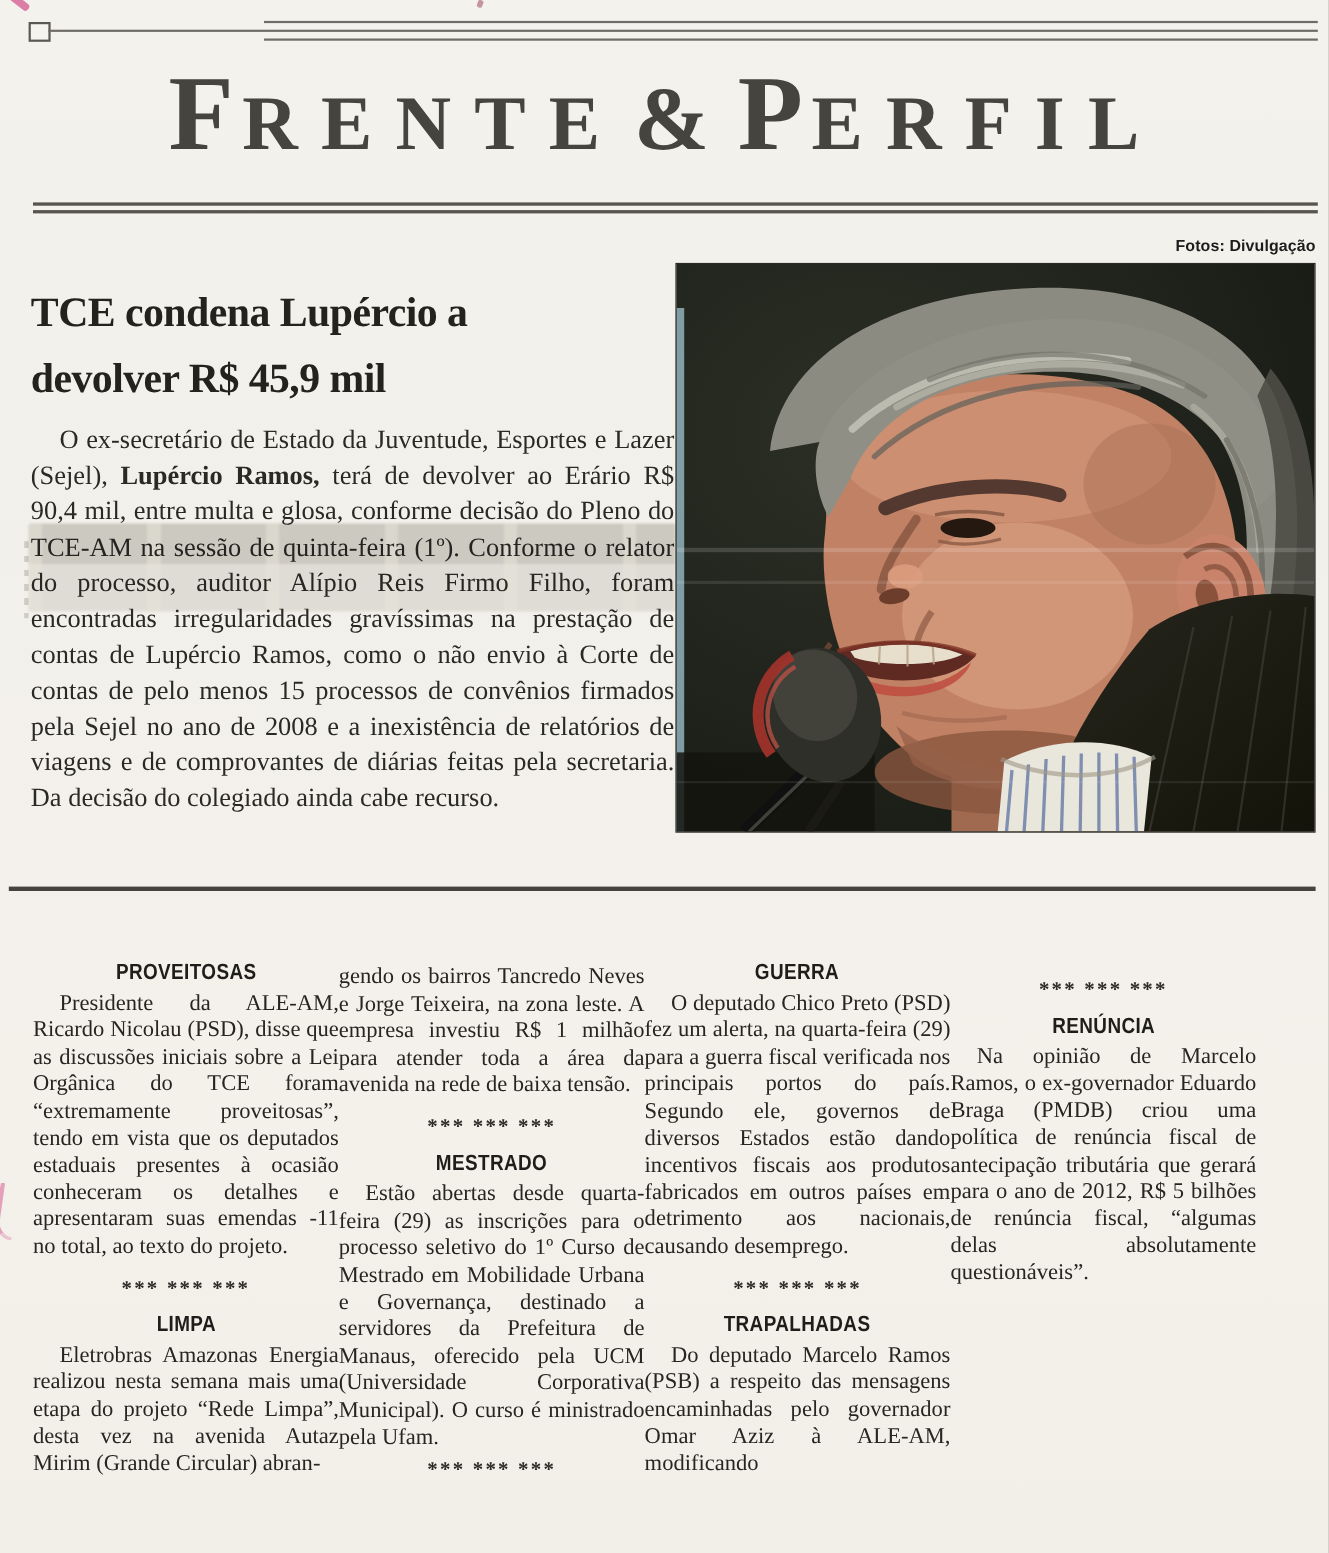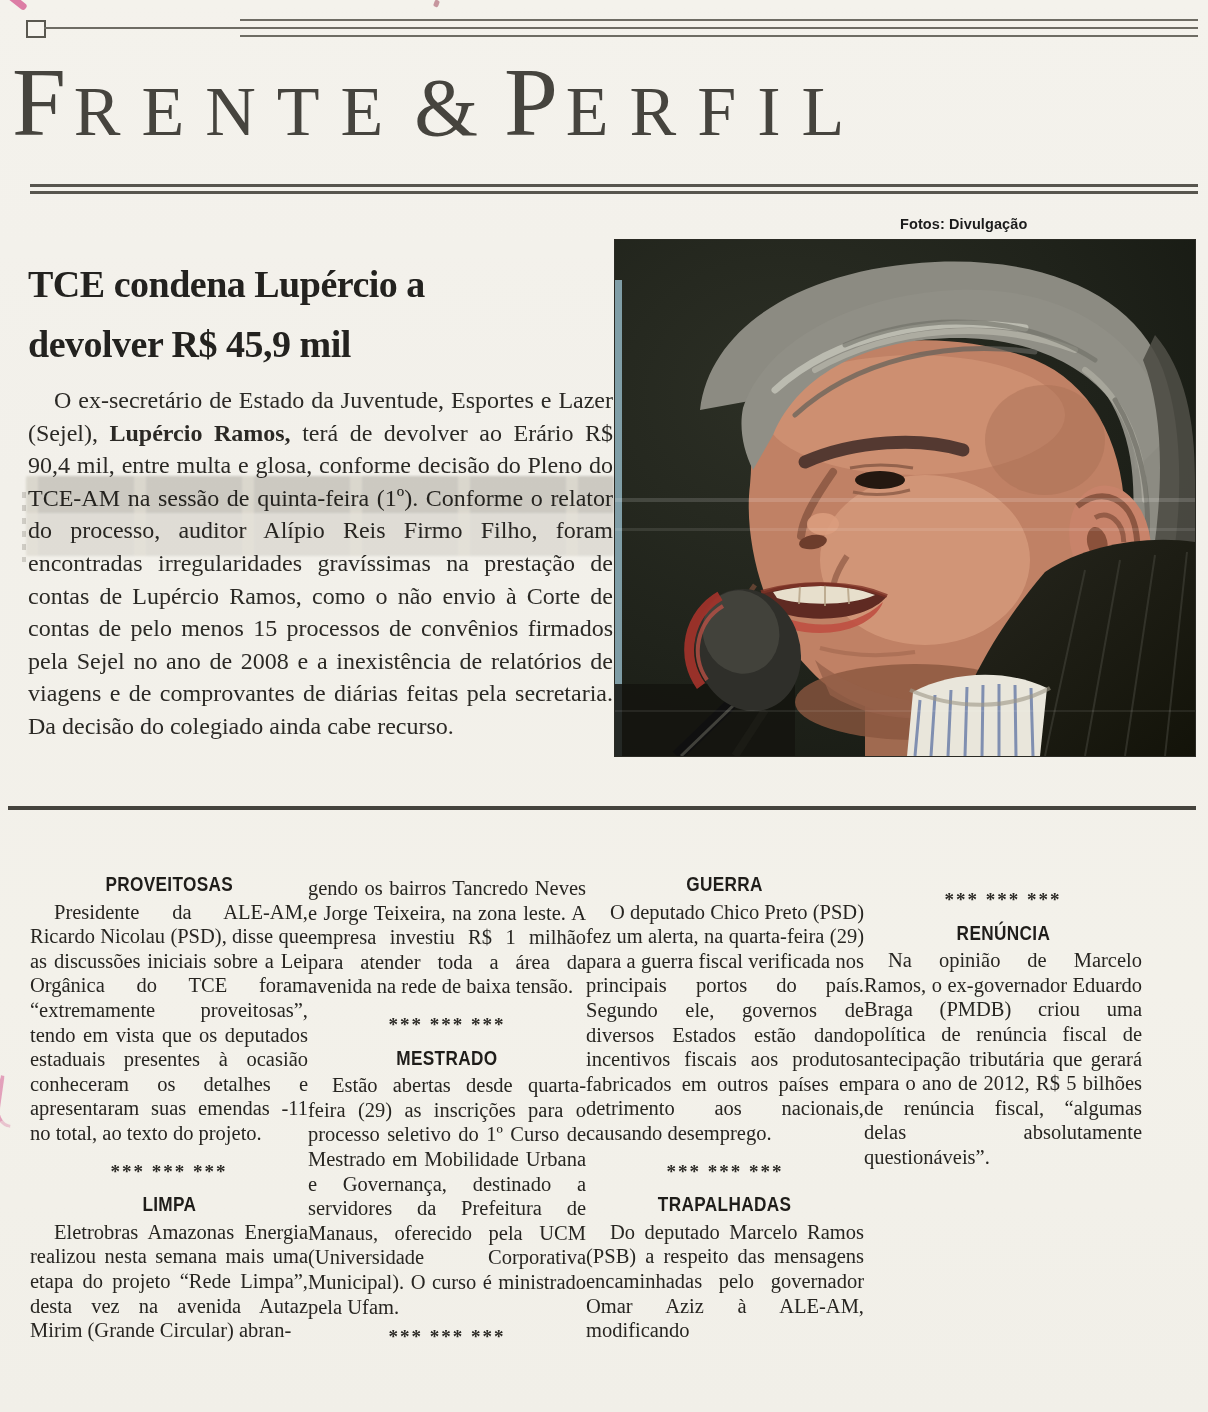--- a/index.html
+++ b/index.html
@@ -14,27 +14,27 @@
               border-radius:3px;transform:rotate(38deg);opacity:.8;}
   .red-speck{position:absolute;left:434px;top:0;width:5px;height:7px;background:#a14a5e;
              transform:rotate(20deg);opacity:.55;border-radius:2px;}
   .pink-squiggle{position:absolute;left:-3px;top:1076px;width:13px;height:48px;
                  border-left:4px solid rgba(214,95,148,.55);
                  border-bottom:3px solid rgba(214,95,148,.3);
                  border-radius:0 0 0 26px;transform:rotate(8deg);}
   .margin-glyphs{position:absolute;left:22px;top:492px;width:4px;height:70px;opacity:.45;
                  background:repeating-linear-gradient(180deg,rgba(110,105,95,.6) 0 6px,transparent 6px 13px);}
   
-  .masthead{position:absolute;left:12px;right:10px;top:44px;
-            color:#46443e;line-height:118px;white-space:nowrap;}
+  .masthead{position:absolute;left:12px;right:10px;top:44px;text-align:center;
+            color:#46443e;line-height:118px;white-space:nowrap;font-weight:bold;}
   .masthead .cap{font-size:97px;letter-spacing:.08em;}
   .masthead .small{font-size:70px;letter-spacing:.30em;}
   .masthead .amp{font-size:82px;margin:0 26px 0 10px;}
   
-  .photo-credit{position:absolute;left:900px;top:216px;width:296px;text-align:left;
+  .photo-credit{position:absolute;left:900px;top:216px;width:296px;text-align:right;
                 font-family:"Liberation Sans","DejaVu Sans",sans-serif;
                 font-size:14.5px;font-weight:700;color:#1c1c1c;letter-spacing:.1px;}
   
   .headline{position:absolute;left:28px;top:240px;width:590px;
             font-size:38px;line-height:60px;font-weight:700;color:#23221f;letter-spacing:-.5px;margin-top:14px;}
   .article-body{position:absolute;left:28px;top:384px;width:585px;
                 font-size:24px;line-height:32.6px;text-align:justify;color:#2b2925;}
   .article-body p{margin:0;text-indent:26px;}
   .article-body .b{font-weight:700;}
   .smudge{position:absolute;left:26px;top:476px;width:588px;height:80px;pointer-events:none;

